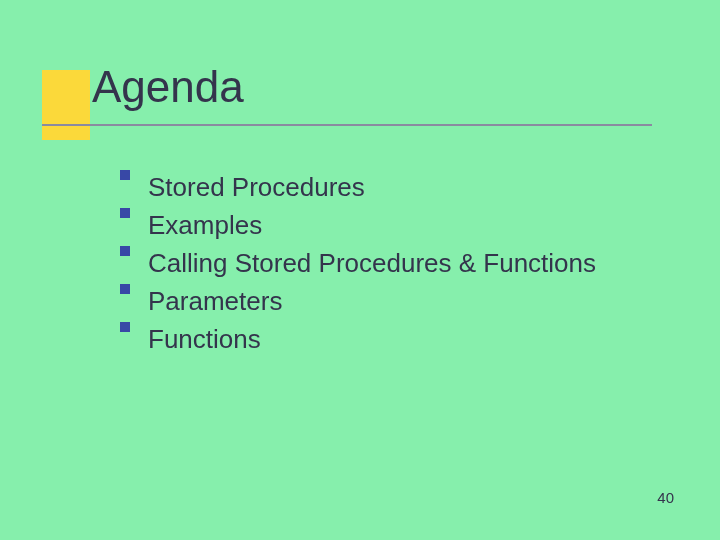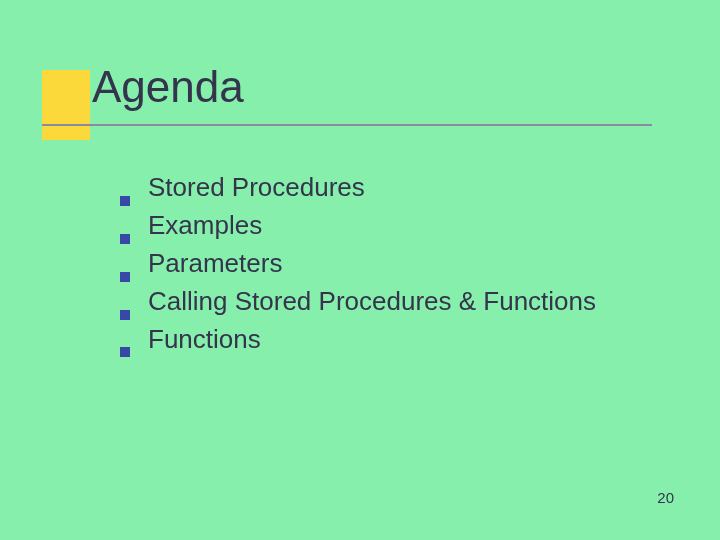--- a/index.html
+++ b/index.html
@@ -44,21 +44,21 @@
     z-index: 1;
   }
   .body {
     position: absolute;
     left: 120px;
     top: 170px;
     width: 560px;
   }
   .item {
     display: flex;
-    align-items: flex-end;
+    align-items: flex-start;
     gap: 18px;
     line-height: 1.38;
     margin-bottom: 2px;
   }
   .bullet {
     width: 10px;
     height: 10px;
     background: #3848a6;
     flex: 0 0 10px;
   }
@@ -89,27 +89,27 @@
     <div class="item">
       <div class="bullet"></div>
       <div class="item-text">Stored Procedures</div>
     </div>
     <div class="item">
       <div class="bullet"></div>
       <div class="item-text">Examples</div>
     </div>
     <div class="item">
       <div class="bullet"></div>
-      <div class="item-text">Parameters</div>
+      <div class="item-text">Calling Stored Procedures &amp; Functions</div>
     </div>
     <div class="item">
       <div class="bullet"></div>
-      <div class="item-text">Calling Stored Procedures &amp; Functions</div>
+      <div class="item-text">Parameters</div>
     </div>
     <div class="item">
       <div class="bullet"></div>
       <div class="item-text">Functions</div>
     </div>
   </div>
 
-  <div class="pagenum">20</div>
+  <div class="pagenum">40</div>
 
 </div>
 
 </body></html>

